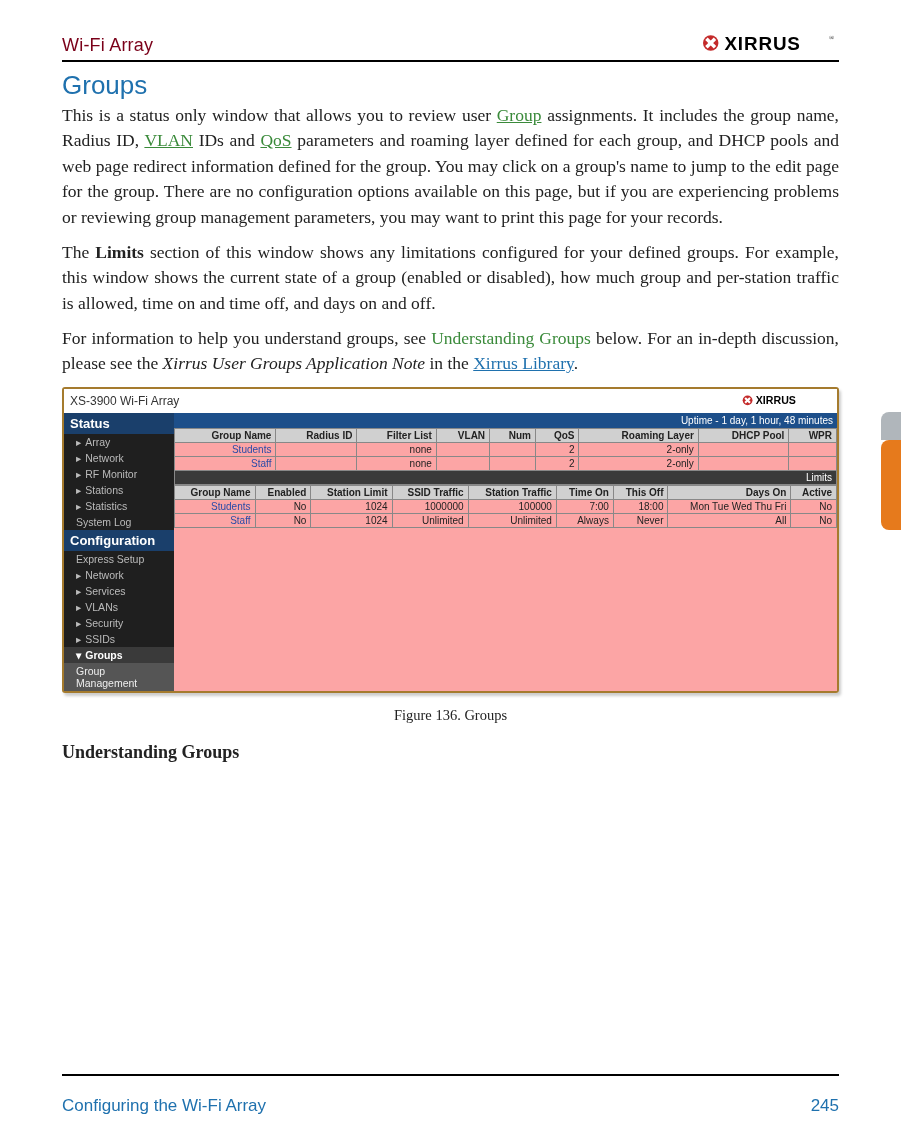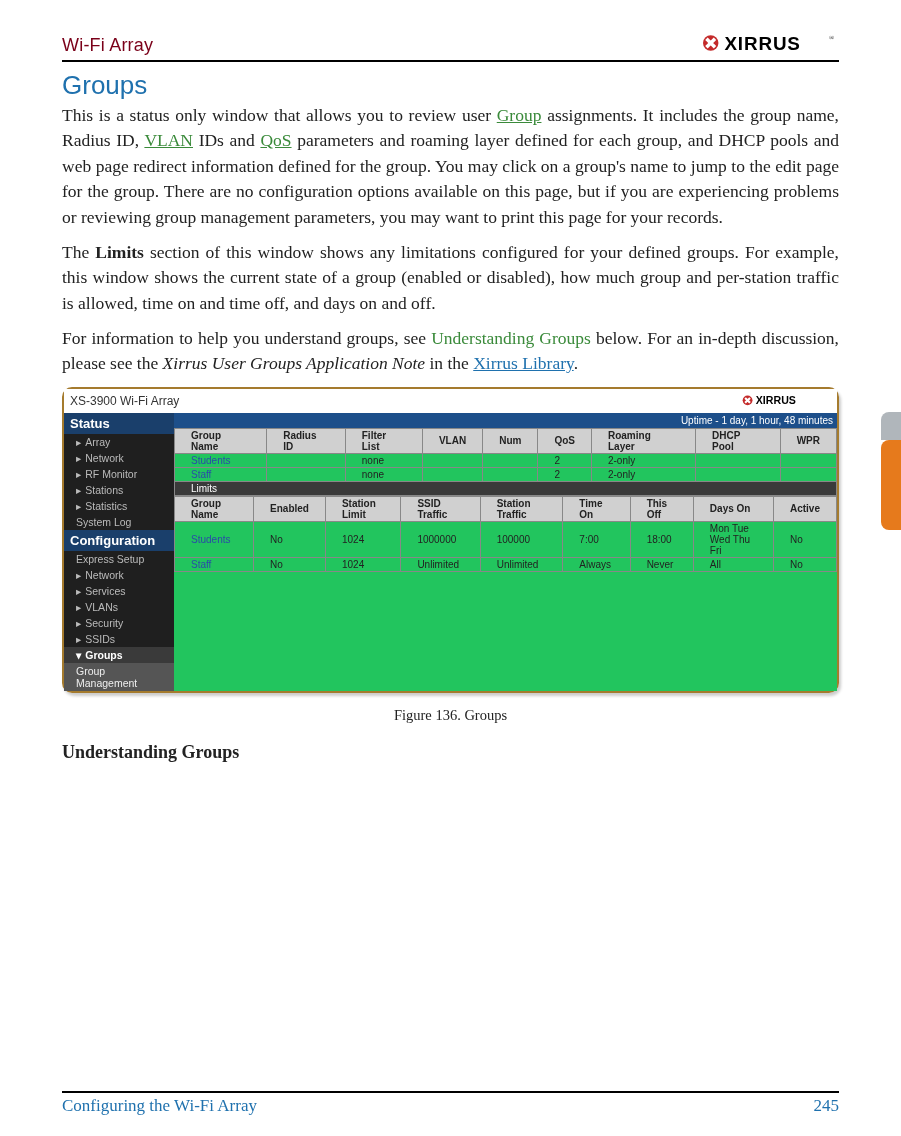--- a/index.html
+++ b/index.html
@@ -46,21 +46,21 @@
     text-align: justify;
     margin: 2px 0 10px 0;
   }
   .body-text strong { font-weight: bold; }
   .link-green { color: #3a8a3a; }
   .link-blue  { color: #1f71ae; text-decoration: underline; }
   .italic { font-style: italic; }
   .figure-wrap { margin-top: 6px; }
   .shot-outer {
     border: 2px solid #a57b2e;
-    border-radius: 10px;
+    border-radius: 3px;
     box-shadow: 2px 3px 3px rgba(0,0,0,.2);
   }
   .shot-header {
     background: #fff;
     color: #333;
     font: 12px Arial, sans-serif;
     padding: 4px 6px;
     display: flex;
     justify-content: space-between;
     align-items: center;
@@ -81,37 +81,37 @@
   }
   .side-item {
     padding: 2px 6px 2px 12px;
     font-size: 10.5px;
     display: flex;
     align-items: center;
     gap: 4px;
     color: #bbb;
   }
   .side-item.sel { background:#3a3a3a; color:#fff; font-weight:bold; }
-  .content-pane { background: #22c55e; }
+  .content-pane { background: #fca5a5; }
   .blue-bar { background: #1d4f8a; color:#fff; text-align:right; font-size:10px; padding:2px 4px; }
   table.grid { border-collapse: collapse; width: 100%; }
   table.grid th, table.grid td {
-    border: 1px solid #888; padding: 1px 16px; font-size: 10px; text-align: left;
+    border: 1px solid #888; padding: 1px 4px; font-size: 10px; text-align: right;
   }
   table.grid th { background:#d0d0d0; font-weight:bold; }
   td.left { text-align:left; }
   td.link { color: #2a4ba8; text-align:left; }
   .limits-bar { background:#3a3a3a; color:#fff; text-align:left; padding:1px 4px; font-size:10px; border:1px solid #888; }
   .caption { text-align:center; font-size:14.5px; margin: 14px 0 18px 0; }
   .h2 { font-weight:bold; font-size:18px; margin-top: 4px; }
   .footer {
     display:flex; justify-content:space-between; align-items:flex-end;
     position:absolute; bottom:20px; left:62px; right:62px;
-    border-top: 2px solid #000; padding-top: 3px;
-    font-family: Liberation Serif, serif;
+    border-top: 2px solid #000; padding-top: 20px;
+    font-family: Liberation Sans, sans-serif;
   }
   .footer-left { color:#1f71ae; font-size:17px; }
   .footer-right { color:#1f71ae; font-size:17px; }
   .side-tab-right {
     position:absolute; right:0; top:440px; width:20px; height:90px;
     background:#e67a1c; border-top-left-radius:8px; border-bottom-left-radius:8px;
   }
   .side-tab-cap {
     position:absolute; right:0; top:412px; width:20px; height:28px;
     background:#b0b6bb; border-top-left-radius:8px;

